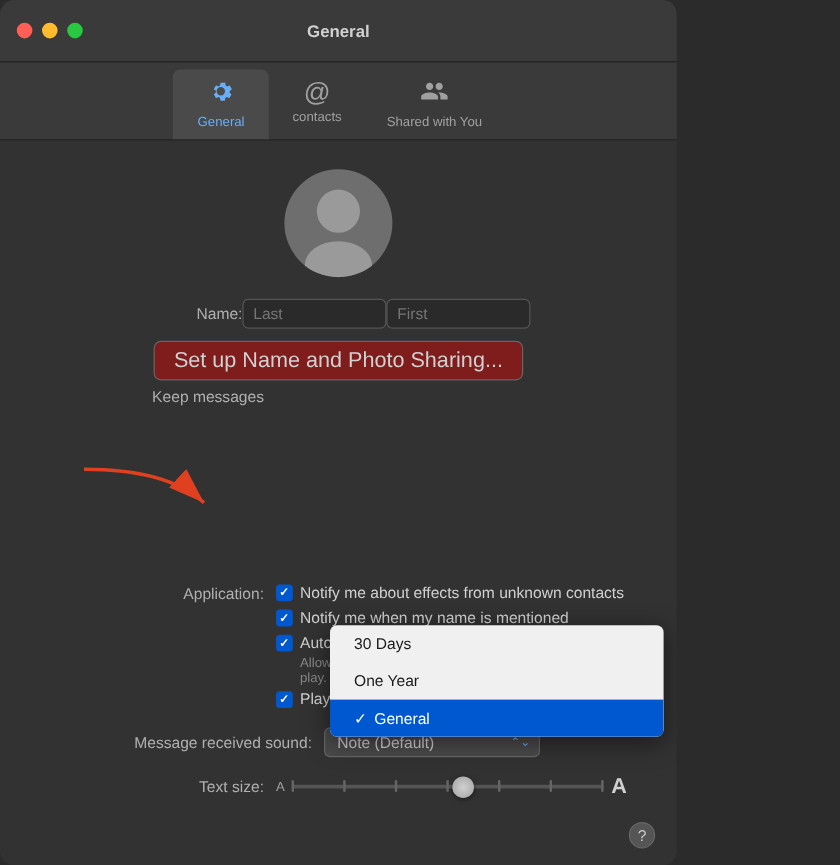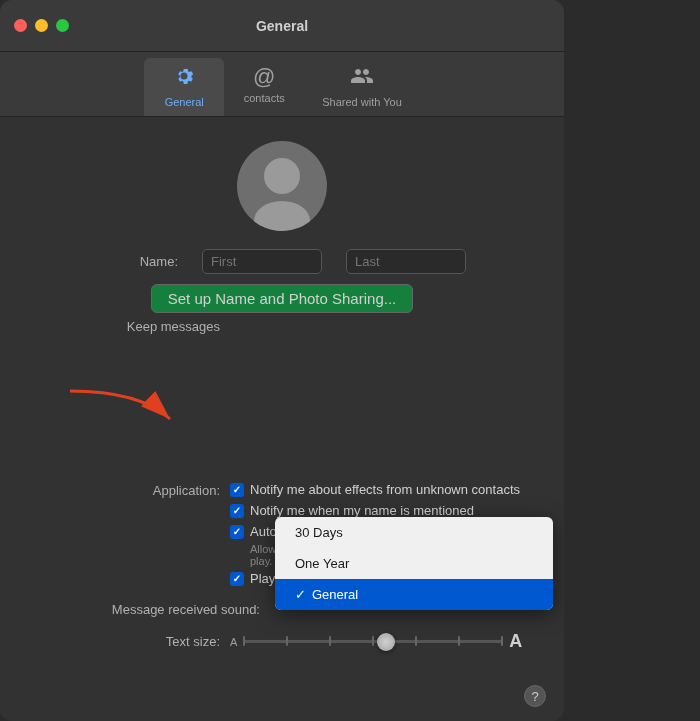--- a/index.html
+++ b/index.html
@@ -131,21 +131,21 @@
       width: 90px;
       height: 90px;
     }
 
     
     .name-row {
       display: flex;
       align-items: center;
       justify-content: center;
       margin-bottom: 10px;
-      gap: 24px;
+      gap: 0;
     }
 
     .field-label {
       color: #b0b0b0;
       font-size: 13px;
       text-align: right;
       min-width: 80px;
     }
 
     .name-input {
@@ -160,25 +160,25 @@
     }
 
     
     .setup-row {
       display: flex;
       justify-content: center;
       margin-bottom: 6px;
     }
 
     .setup-button {
-      background: #15803d;
+      background: #7f1d1d;
       border: 1px solid #666;
       border-radius: 6px;
       color: #d0d0d0;
-      font-size: 15px;
+      font-size: 18px;
       padding: 5px 16px;
       cursor: pointer;
     }
 
     
     .dropdown-menu {
       position: absolute;
       left: 235px;
       top: 198px;
       width: 278px;
@@ -493,22 +493,22 @@
       <div class="avatar-circle">
         <svg class="avatar-person" viewBox="0 0 90 90" xmlns="http://www.w3.org/2000/svg">
           <circle cx="45" cy="35" r="18" fill="#9a9a9a"></circle>
           <ellipse cx="45" cy="80" rx="28" ry="20" fill="#9a9a9a"></ellipse>
         </svg>
       </div>
     </div>
 
     <div class="name-row">
       <span class="field-label">Name:</span>
+      <input class="name-input" type="text" placeholder="Last" style="">
       <input class="name-input" type="text" placeholder="First" style="">
-      <input class="name-input" type="text" placeholder="Last" style="">
     </div>
 
     <div class="setup-row">
       <button class="setup-button">Set up Name and Photo Sharing...</button>
     </div>
 
     <div class="arrow">
       <svg width="120" height="60" viewBox="0 0 120 60">
         <defs>
           <marker id="arrowhead" markerWidth="10" markerHeight="7" refX="10" refY="3.5" orient="auto">
@@ -566,20 +566,25 @@
                 <span class="checkbox-check">✓</span>
               </div>
             <span class="checkbox-label">Play sound effects</span>
           </div>
         </div>
       </div>
     </div>
 
     <div class="sound-row">
       <span class="sound-label">Message received sound:</span>
+      <div class="sound-select-wrapper">
+        <select class="sound-select">
+          <option>Note (Default)</option>
+        </select>
+      </div>
     </div>
 
     <div class="textsize-row">
       <span class="textsize-label">Text size:</span>
       <span class="textsize-a-small">A</span>
       <div class="slider-container">
         <div class="slider-track">
           <div class="slider-ticks">
             <div class="slider-tick"></div>
             <div class="slider-tick"></div>

